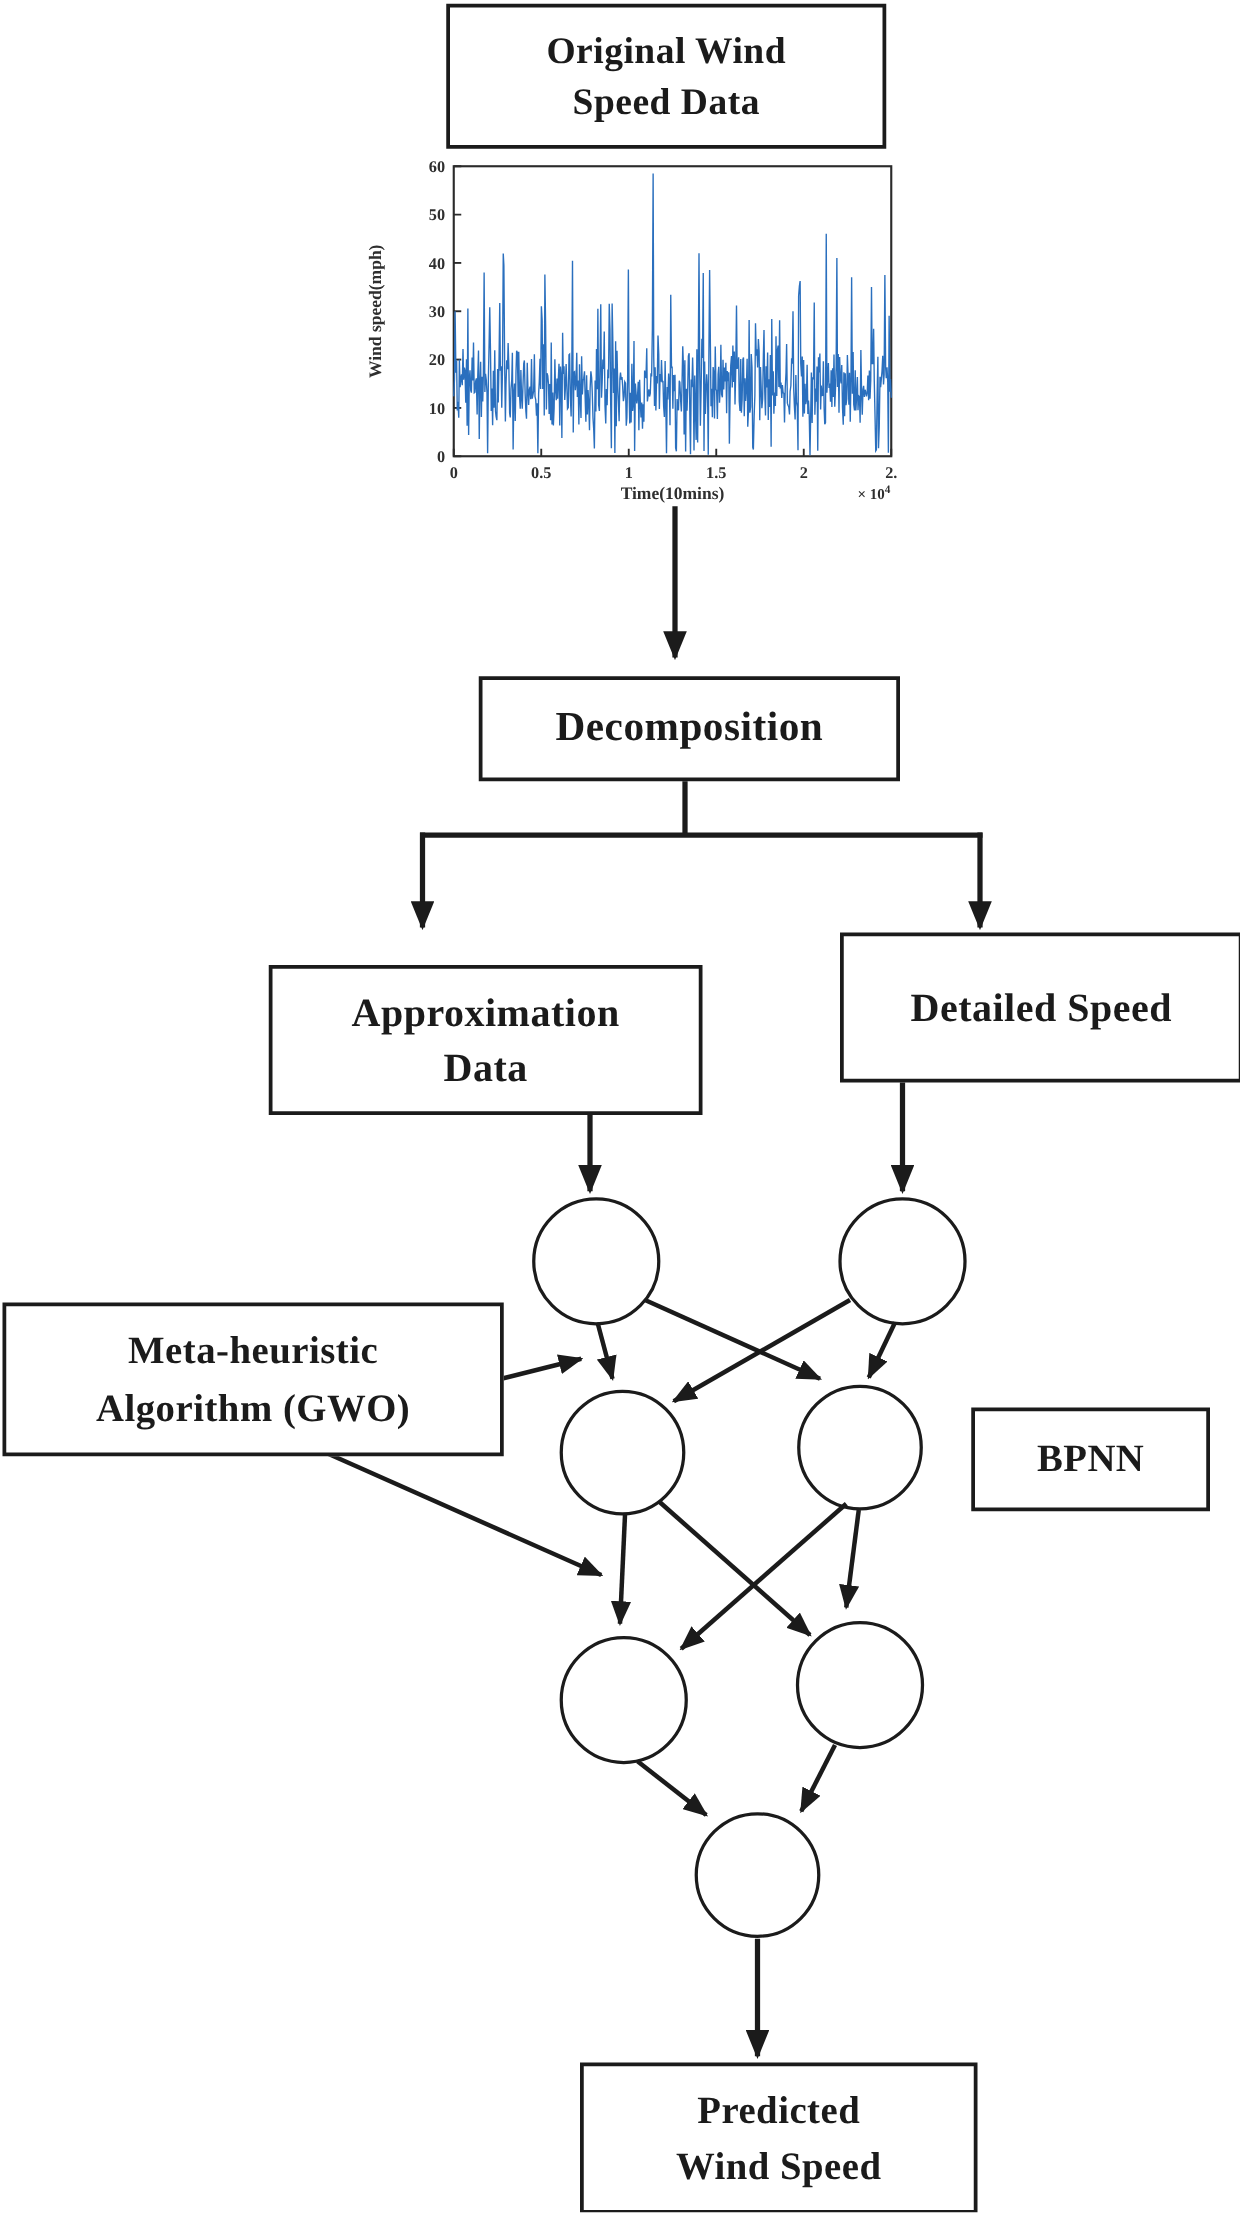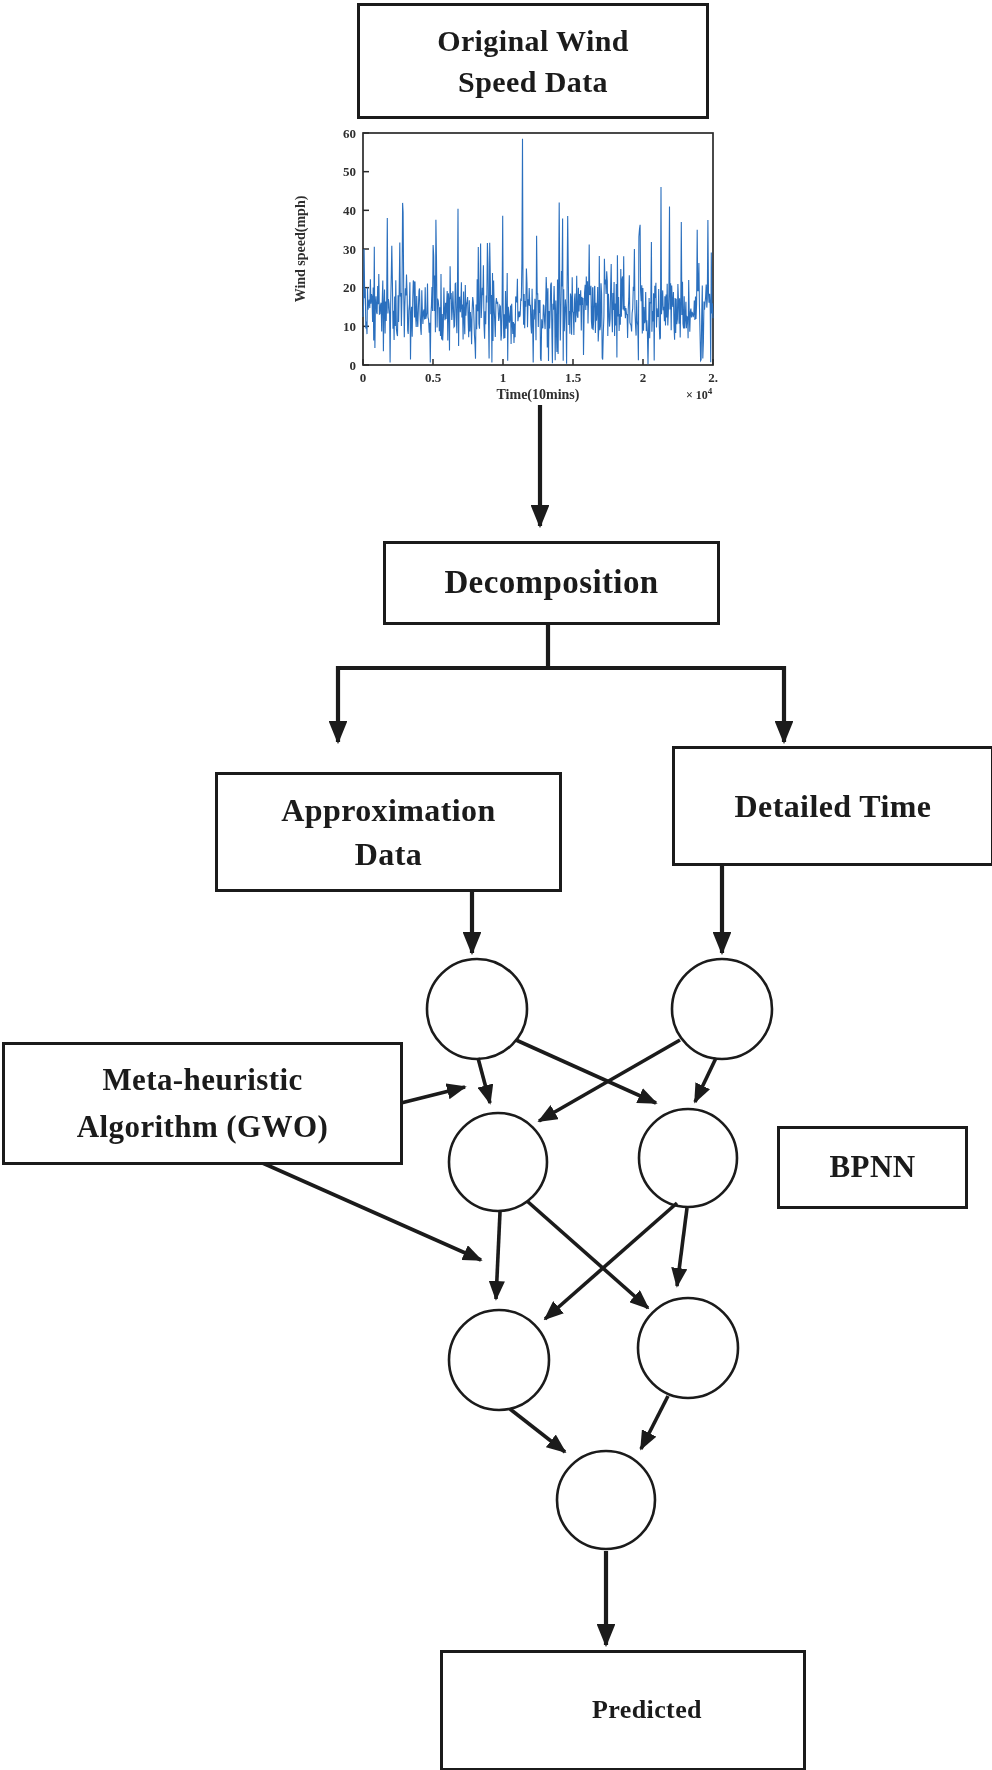--- a/index.html
+++ b/index.html
@@ -9,21 +9,21 @@
   .fbox{position:absolute;z-index:2;background:#fff;border:3px solid #1b1b1b;
         display:flex;flex-direction:column;align-items:center;justify-content:center;
         text-align:center;font-weight:bold;letter-spacing:.4px;line-height:1.38;}
   .fbox .ln{white-space:nowrap;}
   #title-box{left:357px;top:3px;width:346px;height:110px;font-size:30px;}
   #decomp-box{left:383px;top:529px;width:331px;height:78px;font-size:33px;margin-top:12px;}
   #approx-box{left:215px;top:772px;width:341px;height:114px;font-size:32px;}
   #detail-box{left:672px;top:746px;width:316px;height:114px;font-size:32px;}
   #gwo-box{left:2px;top:1042px;width:395px;height:117px;font-size:31px;line-height:1.5;}
   #bpnn-box{left:777px;top:1126px;width:185px;height:77px;font-size:31px;}
-  #pred-box{left:440px;top:1650px;width:312px;height:115px;font-size:26px;line-height:1.42;padding-left:48px;}
+  #pred-box{left:464px;top:1650px;width:312px;height:115px;font-size:31px;line-height:1.42;}
   #chart-wrap{position:absolute;left:288px;top:113px;width:452px;height:300px;z-index:2;}
   #chart text{font-family:"Liberation Serif","DejaVu Serif",serif;font-weight:bold;fill:#2f2f2f;}
 </style>
 </head>
 <body>
 
 <div id="stage">
 
   <svg id="net" viewBox="0 0 992 1770">
     <defs>
@@ -118,29 +118,30 @@
   <div class="fbox" id="decomp-box">
     <div class="ln">Decomposition</div>
   </div>
 
   <div class="fbox" id="approx-box">
     <div class="ln">Approximation</div>
     <div class="ln">Data</div>
   </div>
 
   <div class="fbox" id="detail-box">
-    <div class="ln">Detailed Time</div>
+    <div class="ln">Detailed Speed</div>
   </div>
 
   <div class="fbox" id="gwo-box">
     <div class="ln">Meta-heuristic</div>
     <div class="ln">Algorithm (GWO)</div>
   </div>
 
   <div class="fbox" id="bpnn-box">
     <div class="ln">BPNN</div>
   </div>
 
   <div class="fbox" id="pred-box">
     <div class="ln">Predicted</div>
+    <div class="ln">Wind Speed</div>
   </div>
 
 </div>
 
 </body></html>

